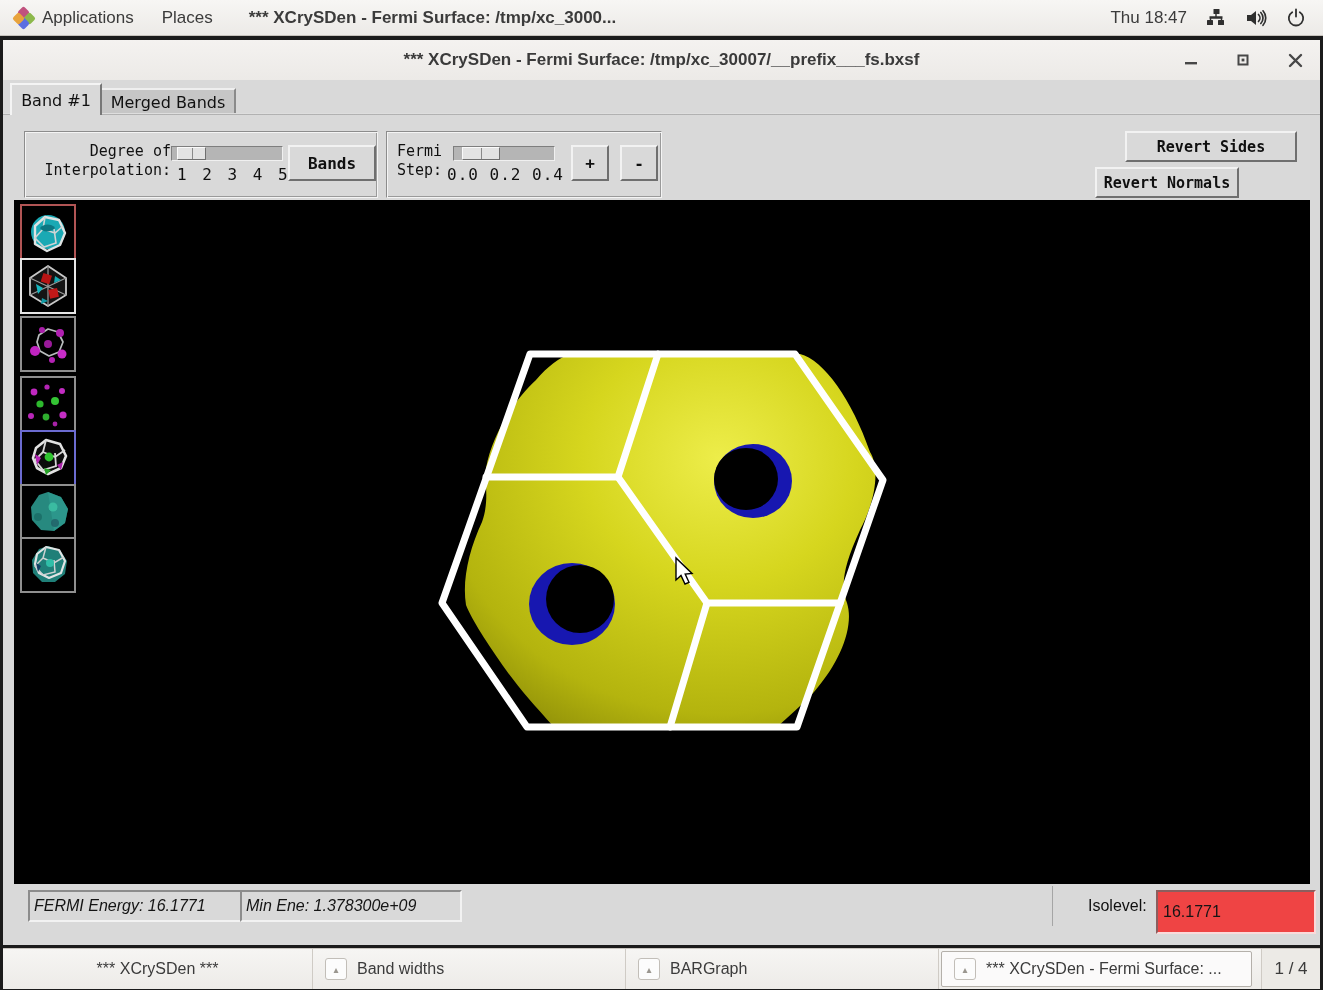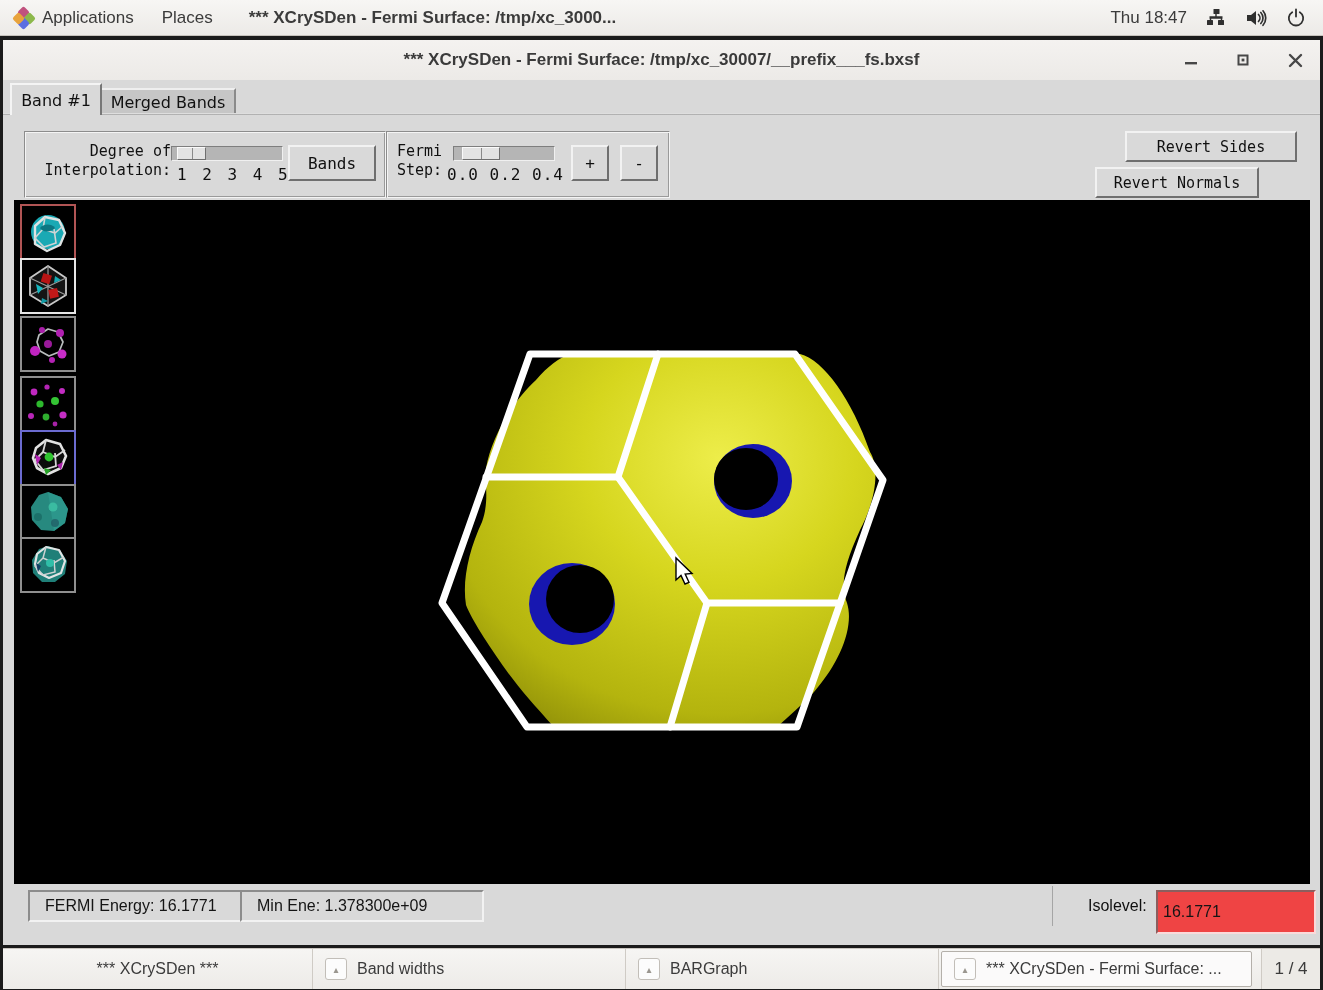--- a/index.html
+++ b/index.html
@@ -44,42 +44,42 @@
     background:linear-gradient(#f4f4f4,#9b9b9b);z-index:2;}
 
   
   .raised{background:#d9d9d9;border-top:2px solid #f2f2f2;border-left:2px solid #f2f2f2;
           border-bottom:2px solid #6f6f6f;border-right:2px solid #6f6f6f;}
   .sunken{background:#d9d9d9;border-top:2px solid #8c8c8c;border-left:2px solid #8c8c8c;
           border-bottom:2px solid #f2f2f2;border-right:2px solid #f2f2f2;}
   .tkframe{position:absolute;background:#d9d9d9;
     border-top:1px solid #8c8c8c;border-left:1px solid #8c8c8c;
     border-bottom:1px solid #f4f4f4;border-right:1px solid #f4f4f4;
-    box-shadow:inset 1px 1px 0 #f4f4f4, inset -1px -1px 0 #9a9a9a;padding-left:8px;}
+    box-shadow:inset 1px 1px 0 #f4f4f4, inset -1px -1px 0 #9a9a9a;}
   .mono{font-family:"DejaVu Sans Mono","Liberation Mono",monospace;}
 
   .ctl-label{position:absolute;font-size:15px;color:#101010;line-height:19px;white-space:pre;}
   .trough{position:absolute;height:13px;background:#b5b5b5;
     border-top:1px solid #7e7e7e;border-left:1px solid #7e7e7e;
     border-bottom:1px solid #f0f0f0;border-right:1px solid #f0f0f0;}
   .shandle{position:absolute;top:0;height:11px;background:#e3e3e3;
     border-top:1px solid #fafafa;border-left:1px solid #fafafa;
     border-bottom:1px solid #6f6f6f;border-right:1px solid #6f6f6f;}
   .shandle::after{content:"";position:absolute;left:50%;top:0;width:1px;height:100%;background:#8a8a8a;}
   .tkbtn{position:absolute;display:flex;align-items:center;justify-content:center;
-    font-size:16px;color:#101010;cursor:default;}
+    font-size:16px;color:#101010;cursor:default;font-weight:bold;}
 
   
   .glcanvas{position:absolute;left:11px;top:120px;width:1296px;height:684px;background:#000;}
   .thumb{position:absolute;left:6px;width:52px;height:52px;background:#000;border:2px solid #8f8f8f;}
   .thumb svg{display:block;}
 
   
-  .statbox{position:absolute;height:28px;display:flex;align-items:center;padding:0 15px;
-    font-size:16px;color:#151515;}
+  .statbox{position:absolute;height:28px;display:flex;align-items:center;padding:0 4px;
+    font-size:16px;color:#151515;font-style:italic;}
   .vdiv{position:absolute;width:2px;background:linear-gradient(to right,#8c8c8c,#f2f2f2);}
   .iso-entry{position:absolute;height:26px;background:#ef4444;
     border-top:2px solid #8c5e5e;border-left:2px solid #8c5e5e;
     border-bottom:2px solid #fadada;border-right:2px solid #fadada;
     font-size:16px;color:#151515;padding:7px 5px;display:flex;align-items:center;}
   .iso-entry input{background:transparent;border:none;outline:none;font-size:16px;
     font-family:"Liberation Sans",sans-serif;color:#151515;width:130px;padding:0;}
 
   
   .taskbar{position:absolute;left:3px;top:948px;width:1317px;height:40px;
@@ -187,21 +187,21 @@
       <div class="ctl-label mono" style="left:10px;top:10px;width:52px;"><span>Fermi</span><br><span>Step:</span></div>
       <div class="trough" style="left:66px;top:14px;width:100px;">
         <div class="shandle" style="left:8px;width:36px;"></div>
       </div>
       <div class="ctl-label mono" style="left:60px;top:33px;letter-spacing:1px;font-size:16px;">0.0 0.2 0.4</div>
       <button class="tkbtn raised mono" style="left:184px;top:13px;width:38px;height:36px;">+</button>
       <button class="tkbtn raised mono" style="left:233px;top:13px;width:38px;height:36px;">-</button>
     </div>
 
     <button class="tkbtn raised mono" style="left:1122px;top:51px;width:172px;height:31px;font-size:15px;">Revert Sides</button>
-    <button class="tkbtn raised mono" style="left:1092px;top:87px;width:164px;height:31px;font-size:15px;">Revert Normals</button>
+    <button class="tkbtn raised mono" style="left:1092px;top:87px;width:144px;height:31px;font-size:15px;">Revert Normals</button>
 
     <div class="glcanvas">
 
       <div class="thumb" style="top:4px;border-color:#b25555;">
         <svg width="52" height="52" viewBox="0 0 52 52">
             <rect width="52" height="52" fill="#000"></rect>
             <circle cx="26" cy="26" r="17" fill="#1aa9b4"></circle>
             <path d="M13 20l10-9 14 3 6 13-5 12-13 6-12-7z" fill="none" stroke="#dfe3e3" stroke-width="2.4" stroke-linejoin="round"></path>
             <path d="M23 11l-2 12 12 4 8-7M21 23l-8 9 9 9 12-4-2-14" fill="none" stroke="#cfd4d4" stroke-width="1.6"></path>
             <path d="M18 22c3-4 11-5 15 0-4 4-12 5-15 0z" fill="#0d7682"></path>

